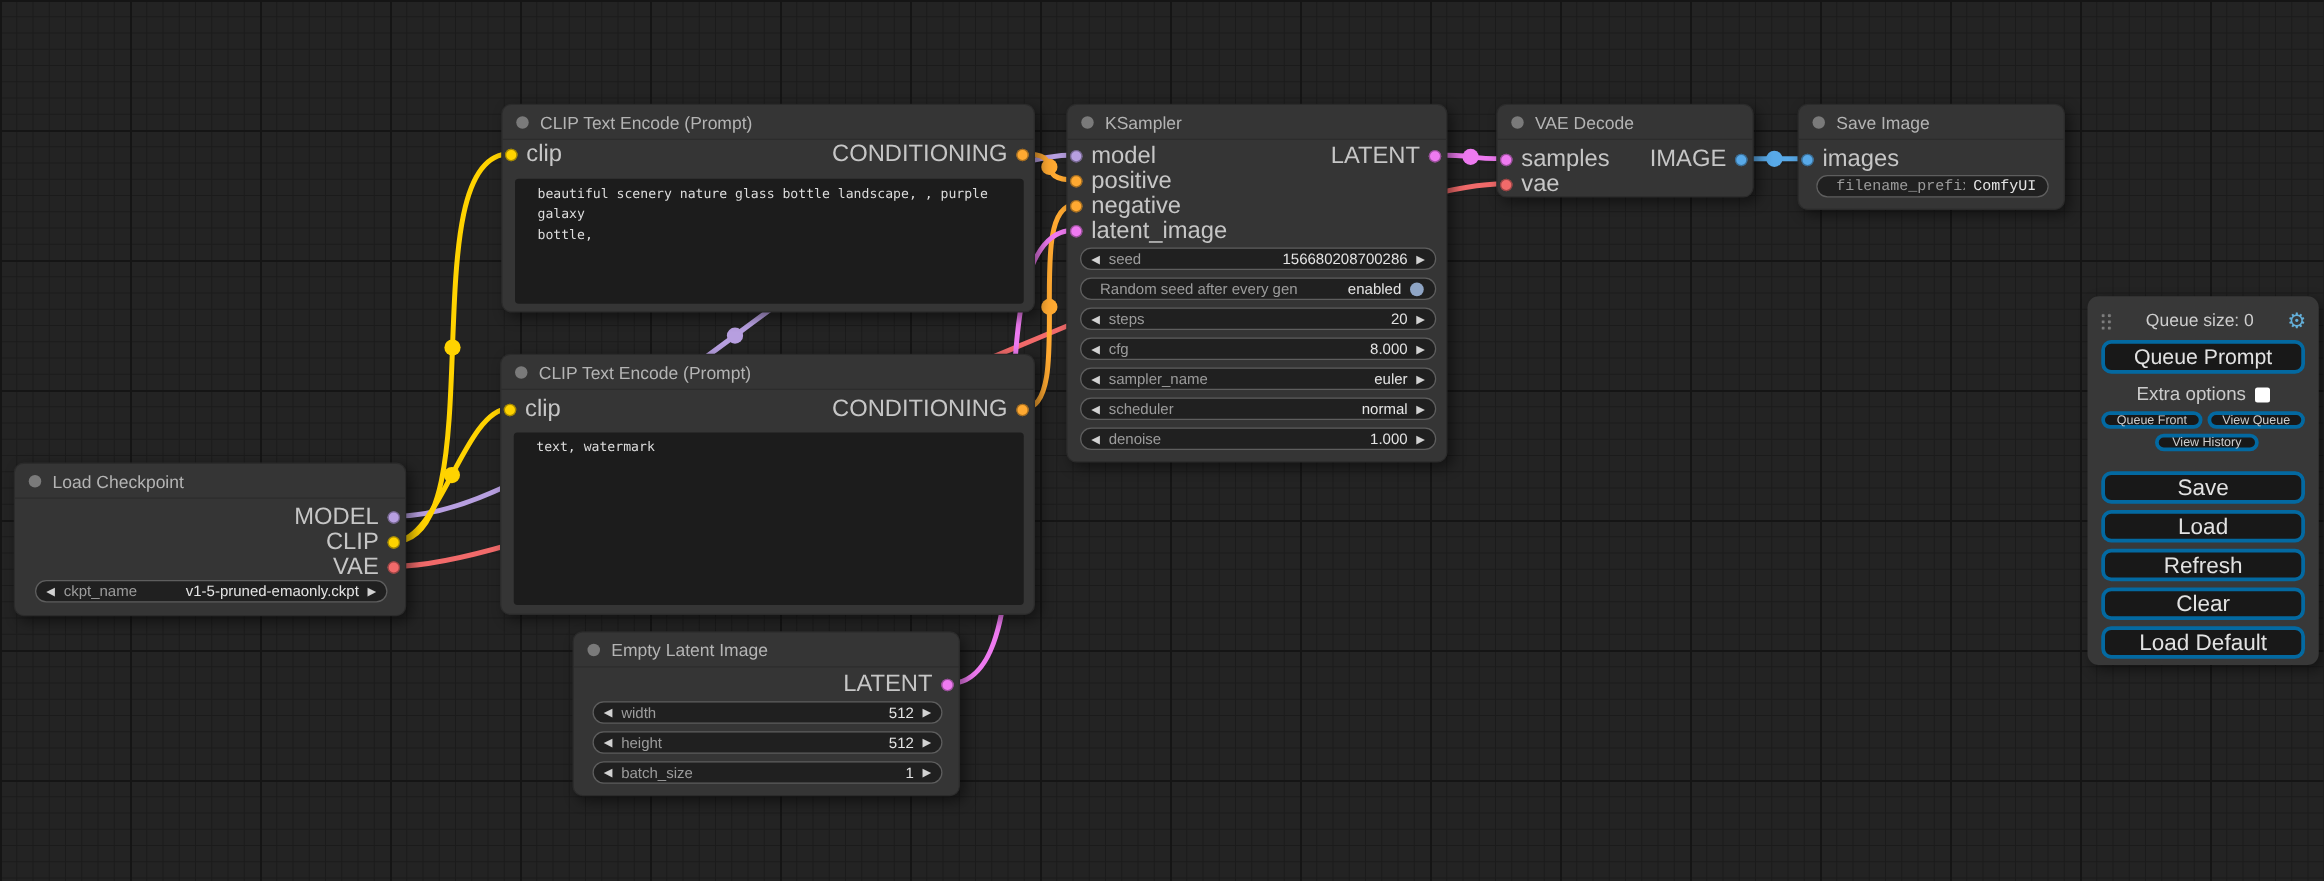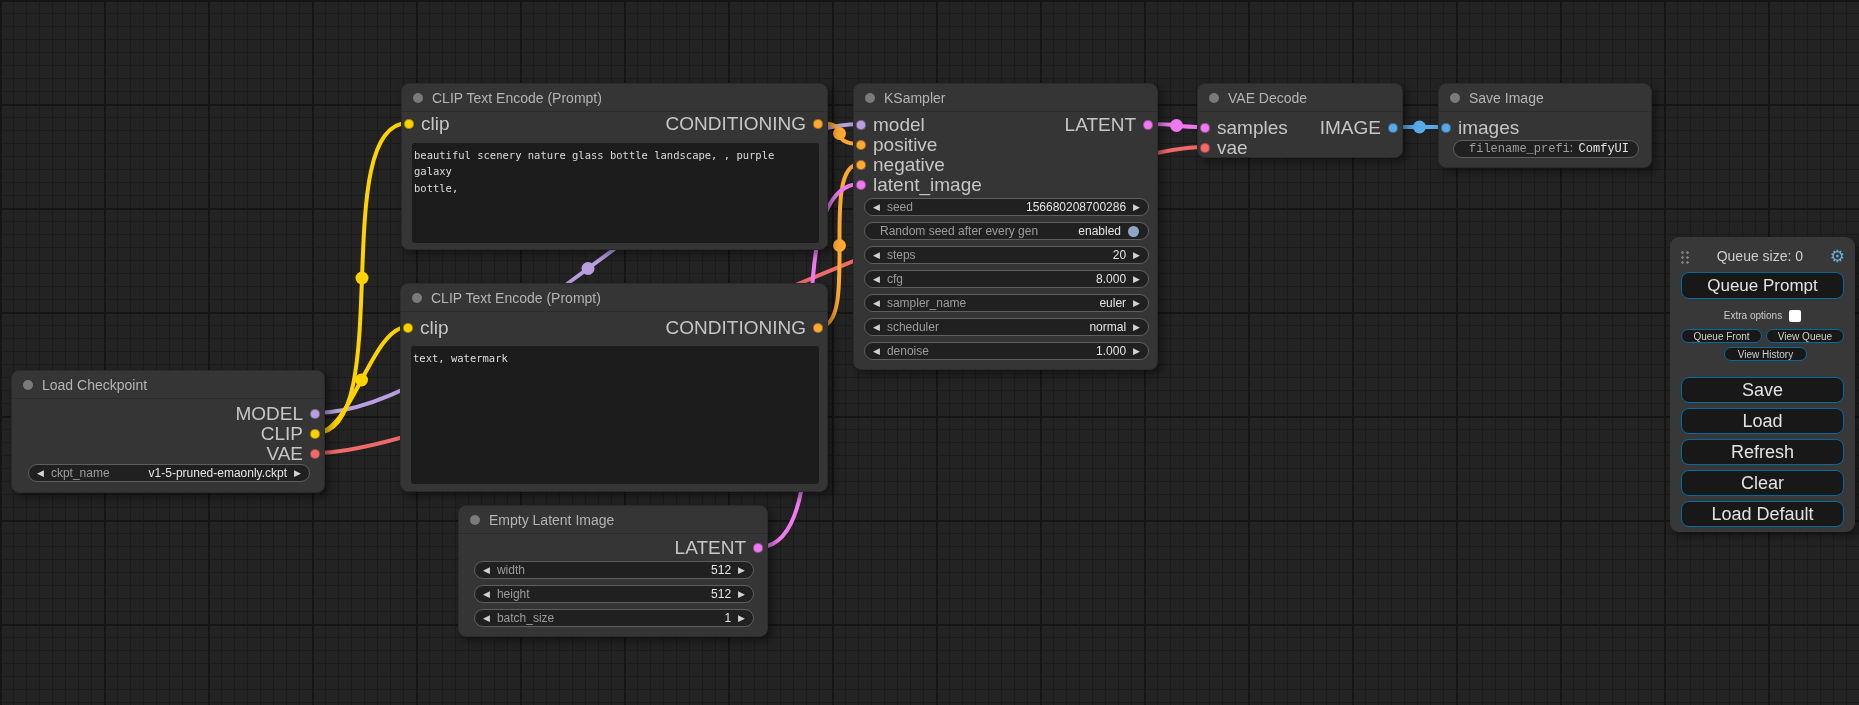--- a/index.html
+++ b/index.html
@@ -41,49 +41,49 @@
     font-size:12px; padding:0 8px; box-sizing:border-box; white-space:nowrap;
   }
   .widget .arrow  { color:#d2d2d2; font-size:9px; line-height:1; }
   .widget .wlabel { color:#9c9c9c; overflow:hidden; }
   .widget .wvalue { margin-left:auto; color:#e4e4e4; }
   .widget.no-arrows { padding:0 9px 0 15px; }
   .knob { width:11px; height:11px; border-radius:50%; background:#8fa5c5; flex:none; }
   .textarea {
     position:absolute; background:#1c1c1c; border-radius:3px;
     color:#dcdcdc; font-family:"DejaVu Sans Mono", monospace;
-    font-size:10.5px; line-height:1.55; padding:4px 2px;
+    font-size:10.5px; line-height:1.55; padding:4px 18px;
     white-space:pre-wrap; box-sizing:border-box; overflow:hidden;
   }
 
   #queue-panel {
     position:absolute; left:1670px; top:202px; width:185px; height:295px;
     background:#383838; border-radius:9px; box-shadow:4px 4px 10px rgba(0,0,0,.45);margin-top:35px;
   }
   .qp-header { position:absolute; top:9px; left:10px; right:10px; height:20px; display:flex; align-items:center; }
   #drag-handle {
     width:10px; height:15px; flex:none;
     background-image:radial-gradient(#7d7d7d 1.1px, transparent 1.5px);
     background-size:5px 5px; background-position:0 1px;
   }
   #queue-size { flex:1; text-align:center; color:#cdcdcd; font-size:14px; }
   #settings-gear { color:#63AFD9; font-size:17px; flex:none; cursor:pointer; }
   .btn {
     position:absolute; left:11px; width:163px; background:#181818;
-    border:1px solid #0369a1; border-radius:8px; color:#e2e2e2;
+    border:3px solid #0369a1; border-radius:8px; color:#e2e2e2;
     display:flex; align-items:center; justify-content:center;
     box-sizing:border-box; cursor:pointer;
   }
   .btn.big   { height:26px; font-size:18px; }
   .btn.small { height:14px; font-size:10px; color:#cfcfcf; }
   #btn-queue-prompt { top:35px; height:27px; font-size:17px; }
   .extra-row {
     position:absolute; top:71px; left:0; right:0; height:15px;
     display:flex; align-items:center; justify-content:center; gap:7px;
-    color:#cbcbcb; font-size:10px;
+    color:#cbcbcb; font-size:15px;
   }
   .checkbox { width:12px; height:12px; background:#ffffff; border-radius:2px; }
   #btn-queue-front  { top:92px;  left:11px; width:81px; }
   #btn-view-queue   { top:92px;  left:96px; width:78px; }
   #btn-view-history { top:110px; left:54px; width:83px; }
   #btn-save         { top:140px; }
   #btn-load         { top:171px; }
   #btn-refresh      { top:202px; }
   #btn-clear        { top:233px; }
   #btn-load-default { top:264px; }

